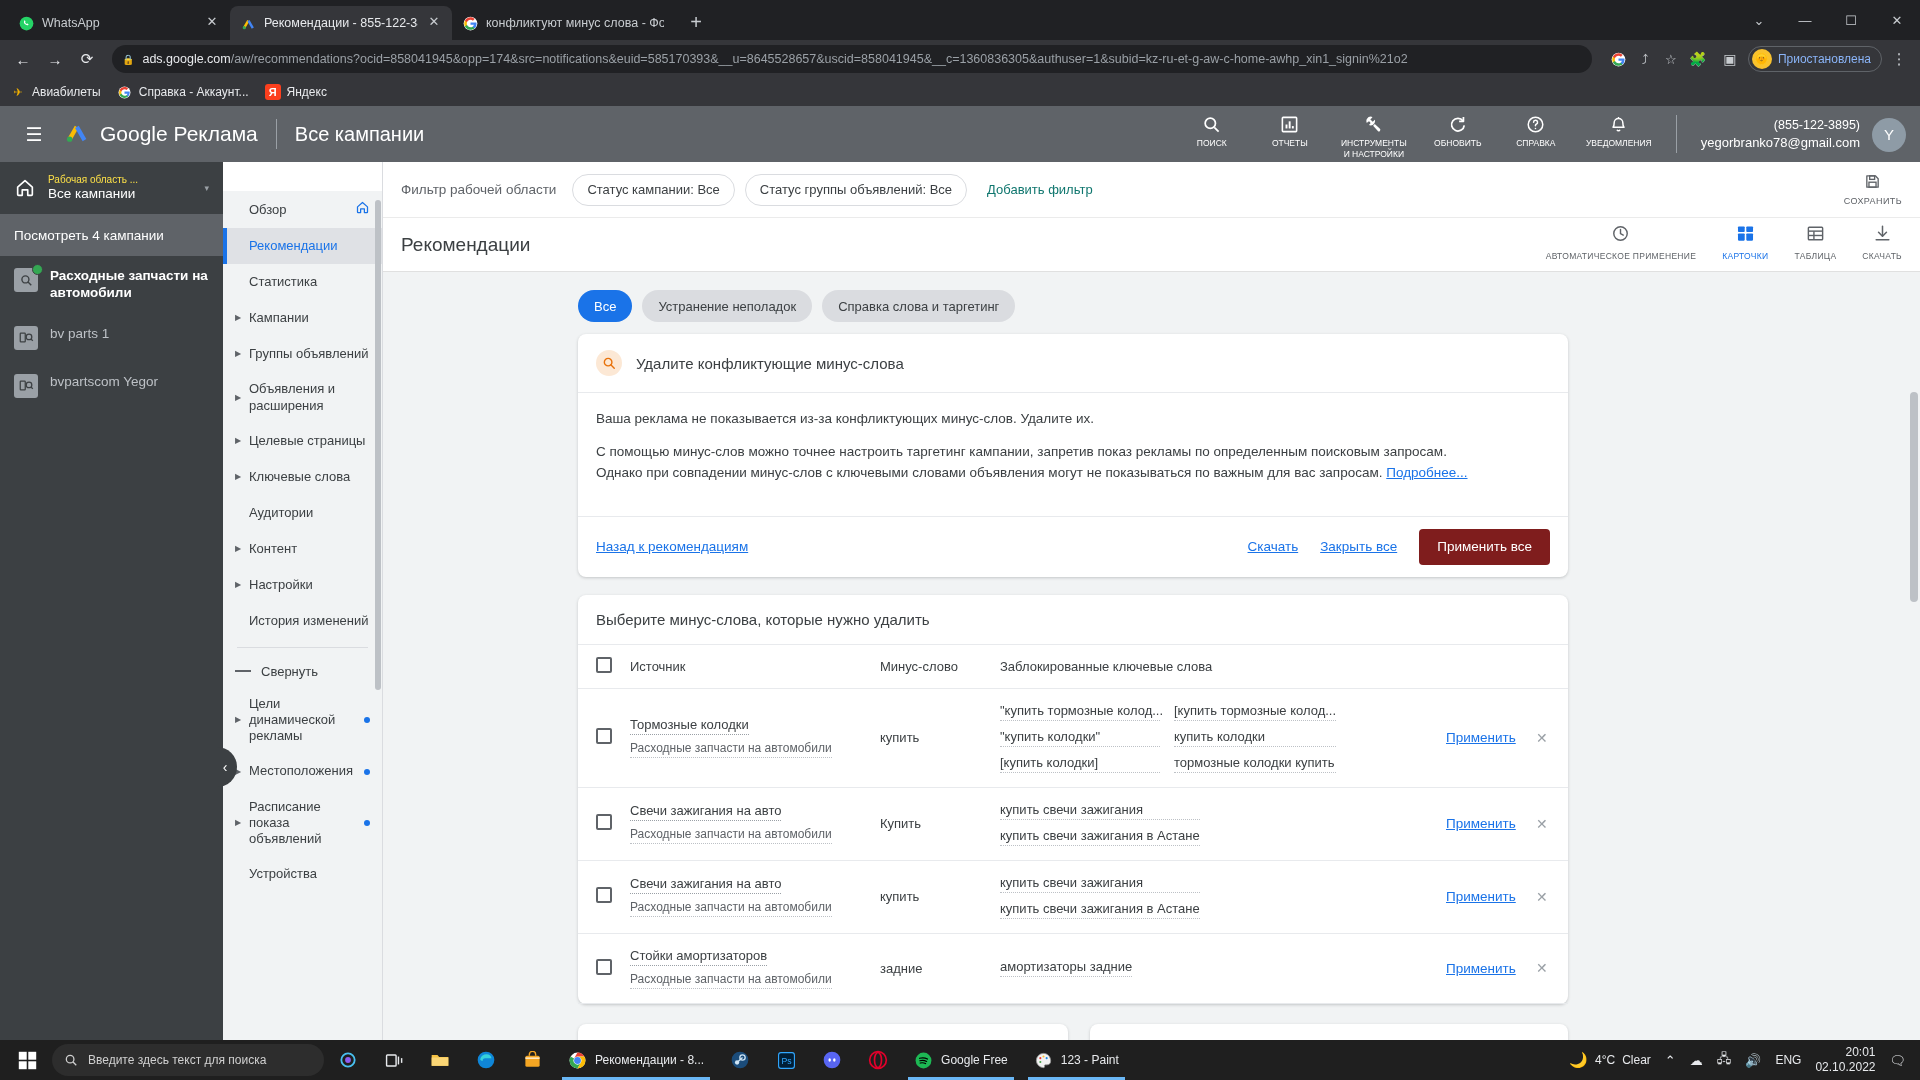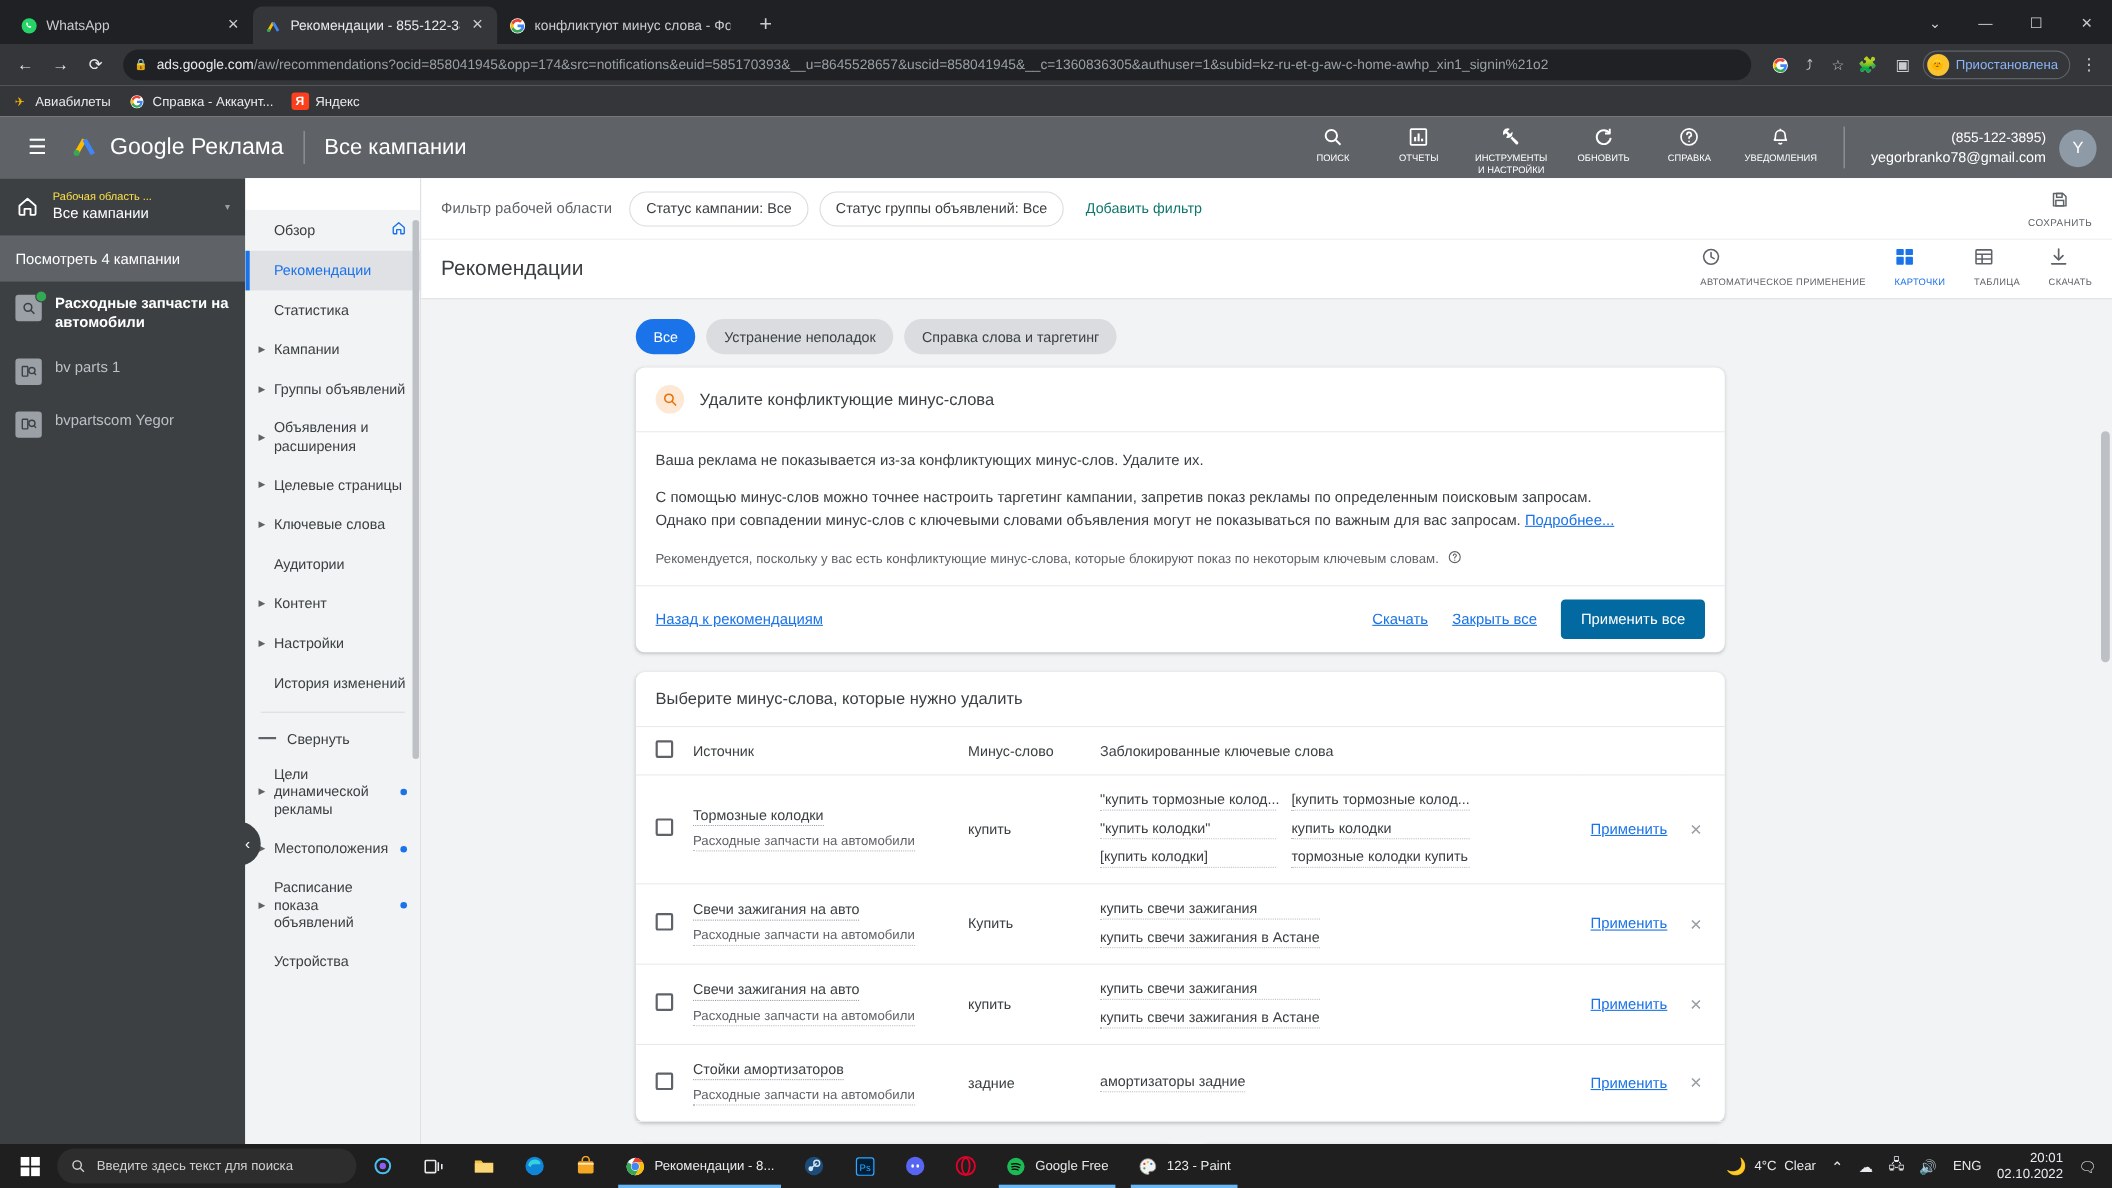--- a/index.html
+++ b/index.html
@@ -123,21 +123,21 @@
   .save-box { margin-left:auto; display:flex; flex-direction:column; align-items:center; gap:2px; color:#5f6368;}
   .save-box .sico { font-size:16px; }
   .save-box .slabel { font-size:9px; letter-spacing:.4px;}
 
   .pagehead {
     height:54px; background:#fff; display:flex; align-items:center; padding:0 18px;
     border-bottom:1px solid #e0e0e0;
   }
   .pagehead h1 { font-size:19px; font-weight:400; color:#3c4043;}
   .ph-actions { margin-left:auto; display:flex; align-items:flex-end; gap:26px; padding-bottom:4px;}
-  .ph-act { display:flex; flex-direction:column; gap:3px; color:#5f6368;}
+  .ph-act { display:flex; flex-direction:column; align-items:center; gap:3px; color:#5f6368;}
   .ph-act .pico { font-size:17px; }
   .ph-act .plabel { font-size:8.5px; letter-spacing:.3px; white-space:nowrap;}
   .ph-act.active { color:#1a73e8; }
 
   .scroll-area { flex:1; overflow:hidden; position:relative; padding: 18px 0 0 0;}
   .center-col { width: 990px; margin-left: 195px; }
 
   .tabchips { display:flex; gap:10px; margin-bottom:12px;}
   .tc { height:32px; border-radius:16px; display:flex; align-items:center; padding:0 16px; font-size:13px; background:#dadce0; color:#3c4043;}
   .tc.sel { background:#1a73e8; color:#fff;}
@@ -148,21 +148,21 @@
   .rec-ico { width:26px;height:26px;border-radius:50%;background:#fce8d5;display:flex;align-items:center;justify-content:center;color:#e8710a;font-size:13px;flex:none;}
   .rec-title { font-size:15px; color:#3c4043;}
   .rec-body { padding:18px 18px 16px 18px;}
   .rec-b1 { font-size:13.5px; color:#3c4043; margin-bottom:16px;}
   .rec-b2 { font-size:13.5px; color:#3c4043; line-height:1.55; margin-bottom:16px;}
   .rec-b2 a { color:#1a73e8; }
   .rec-b3 { font-size:12px; color:#5f6368; display:flex; align-items:center; gap:8px;}
   .rec-foot { display:flex; align-items:center; padding:12px 18px; border-top:1px solid #e8eaed; }
   .link-blue { color:#1a73e8; font-size:13.5px;}
   .rec-foot .right { margin-left:auto; display:flex; align-items:center; gap:22px;}
-  .btn-primary { background:#0369a1; color:#fff; border-radius:4px; height:36px; display:flex; align-items:center; padding:0 18px; font-size:13.5px;}
+  .btn-primary { background:#7f1d1d; color:#fff; border-radius:4px; height:36px; display:flex; align-items:center; padding:0 18px; font-size:13.5px;}
 
   .sel-card { margin-top:18px; }
   .sel-head { padding:16px 18px; font-size:15px; color:#3c4043; border-bottom:1px solid #e8eaed;}
   .tbl { width:100%; border-collapse:collapse;}
   .tbl th, .tbl td { text-align:left; vertical-align:middle; font-size:13px; color:#3c4043;}
   .tbl thead th { padding:12px 8px; font-weight:400; border-bottom:1px solid #e8eaed; color:#3c4043;}
   .tbl tbody td { padding:14px 8px; border-bottom:1px solid #e8eaed;}
   .cbx { width:16px;height:16px;border:2px solid #5f6368;border-radius:2px; display:inline-block;}
   .col-cb { width:44px; padding-left:18px !important;}
   .col-src { width:250px;}
@@ -603,30 +603,20 @@
                   </svg>
               </span>
               <span class="rec-title">Удалите конфликтующие минус-слова</span>
             </div>
             <div class="rec-body">
               <div class="rec-b1">Ваша реклама не показывается из-за конфликтующих минус-слов. Удалите их.</div>
               <div class="rec-b2">
                 <span>С помощью минус-слов можно точнее настроить таргетинг кампании, запретив показ рекламы по определенным поисковым запросам.</span><br>
                 <span>Однако при совпадении минус-слов с ключевыми словами объявления могут не показываться по важным для вас запросам.</span>
                 <a href="#">Подробнее...</a>
-              </div>
-              <div class="rec-b3">
-                <span>Рекомендуется, поскольку у вас есть конфликтующие минус-слова, которые блокируют показ по некоторым ключевым словам.</span>
-                <span>
-                  <svg width="13" height="13" viewBox="0 0 24 24" fill="none" stroke="#5f6368" stroke-width="1.9">
-                      <circle cx="12" cy="12" r="9.2"></circle>
-                      <path d="M9.6 9.2a2.5 2.5 0 1 1 3.3 2.4c-.6.3-.9.8-.9 1.5v.5" stroke-linecap="round"></path>
-                      <circle cx="12" cy="17" r="1" fill="#5f6368" stroke="none"></circle>
-                    </svg>
-                </span>
               </div>
             </div>
             <div class="rec-foot">
               <a href="#" class="link-blue">Назад к рекомендациям</a>
               <div class="right">
                 <a href="#" class="link-blue">Скачать</a>
                 <a href="#" class="link-blue">Закрыть все</a>
                 <span class="btn-primary">Применить все</span>
               </div>
             </div>

